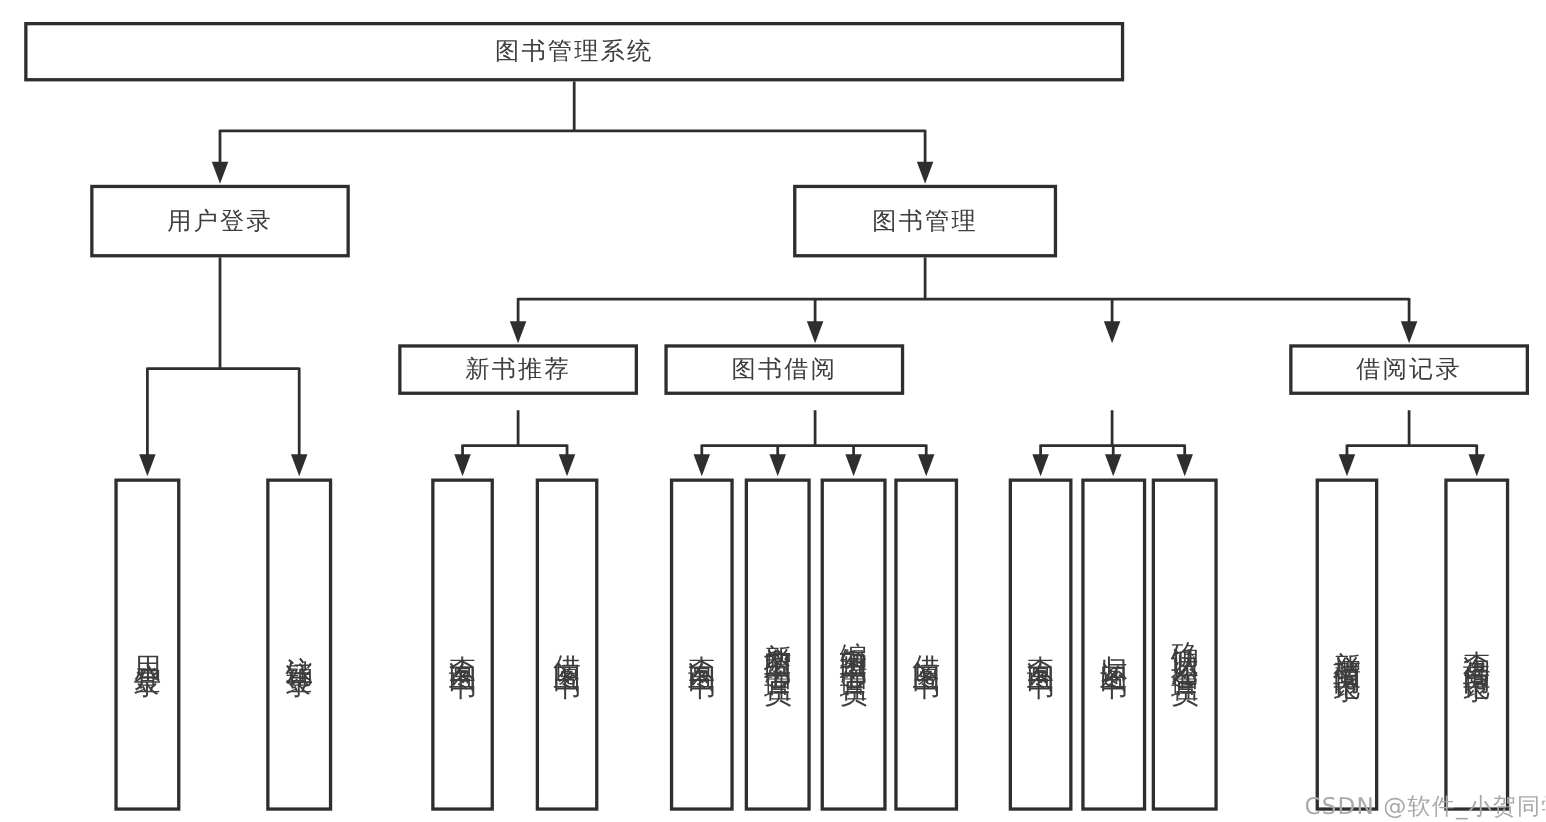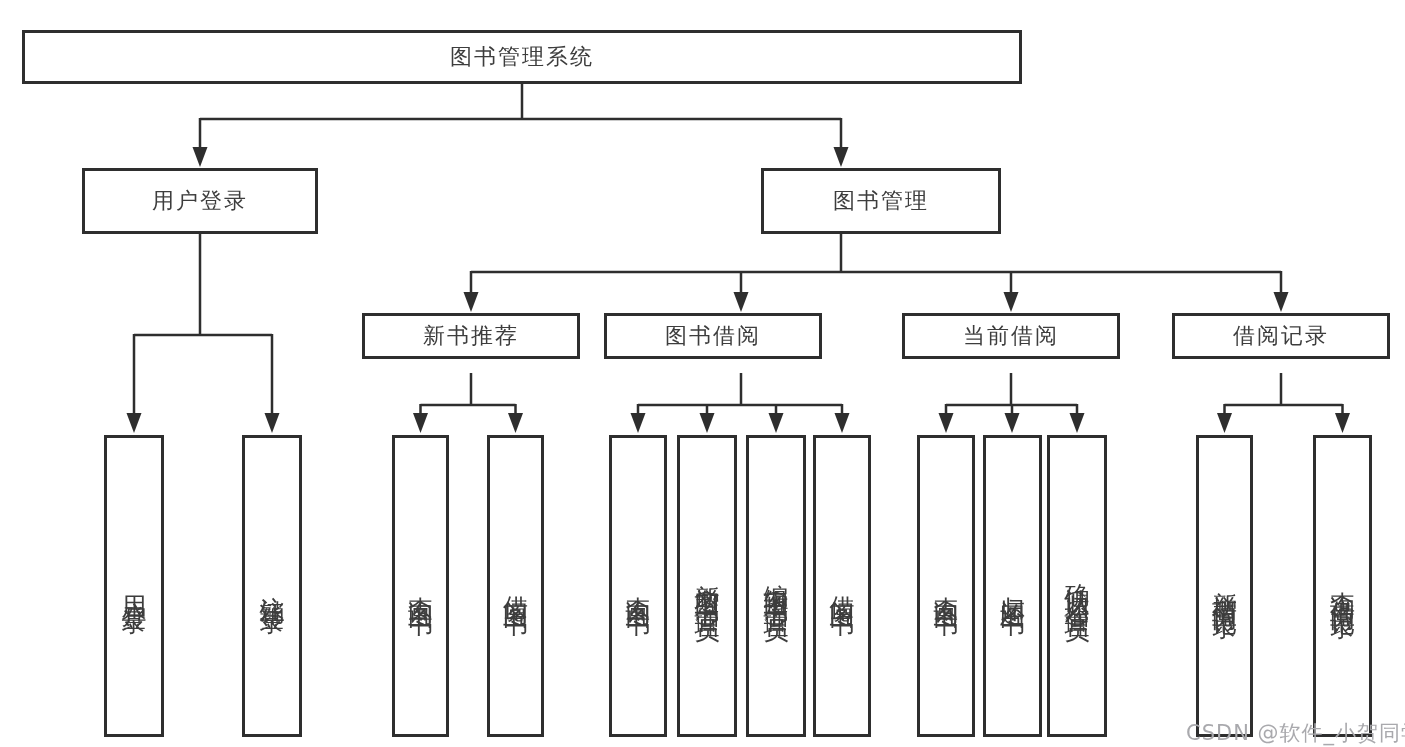--- a/index.html
+++ b/index.html
@@ -42,23 +42,23 @@
   .leaf .vtext {
     writing-mode: vertical-rl;
     text-orientation: mixed;
     font-size: 25px;
     line-height: 1;
     letter-spacing: 5px;
     color: #3d3d3d;
     white-space: nowrap;
   }
   
-  #root-box       { left: 22px;   top: 30px;  width: 1000px; height: 54px; }
+  #root-box       { left: 22px;   top: 20px;  width: 1000px; height: 54px; }
   #user-login-box { left: 82px;   top: 168px; width: 236px;  height: 66px; }
-  #book-mgmt-box  { left: 721px;  top: 168px; width: 240px;  height: 66px; margin-left: 40px; }
+  #book-mgmt-box  { left: 721px;  top: 168px; width: 240px;  height: 66px; }
   .lvl3 { top: 313px; width: 218px; height: 46px; }
   #new-book-box       { left: 362px;  }
   #book-borrow-box    { left: 604px;  }
   #current-borrow-box { left: 902px;  }
   #borrow-record-box  { left: 1172px; }
   .leaf { top: 435px; height: 302px; }
   #leaf-ul-login   { left: 104px;  width: 60px; }
   #leaf-ul-logout  { left: 242px;  width: 60px; }
   #leaf-nb-query   { left: 392px;  width: 57px; }
   #leaf-nb-borrow  { left: 487px;  width: 57px; }
@@ -144,23 +144,20 @@
   <div class="node" id="book-mgmt-box">
     <span class="hlabel">图书管理</span>
   </div>
 
   <div class="node lvl3" id="new-book-box">
     <span class="hlabel">新书推荐</span>
   </div>
   <div class="node lvl3" id="book-borrow-box">
     <span class="hlabel">图书借阅</span>
   </div>
-  <div class="node lvl3" id="current-borrow-box">
-    <span class="hlabel">当前借阅</span>
-  </div>
   <div class="node lvl3" id="borrow-record-box">
     <span class="hlabel">借阅记录</span>
   </div>
 
   <div class="node leaf" id="leaf-ul-login">
     <span class="vtext">用户登录</span>
   </div>
   <div class="node leaf" id="leaf-ul-logout">
     <span class="vtext">注销登录</span>
   </div>

